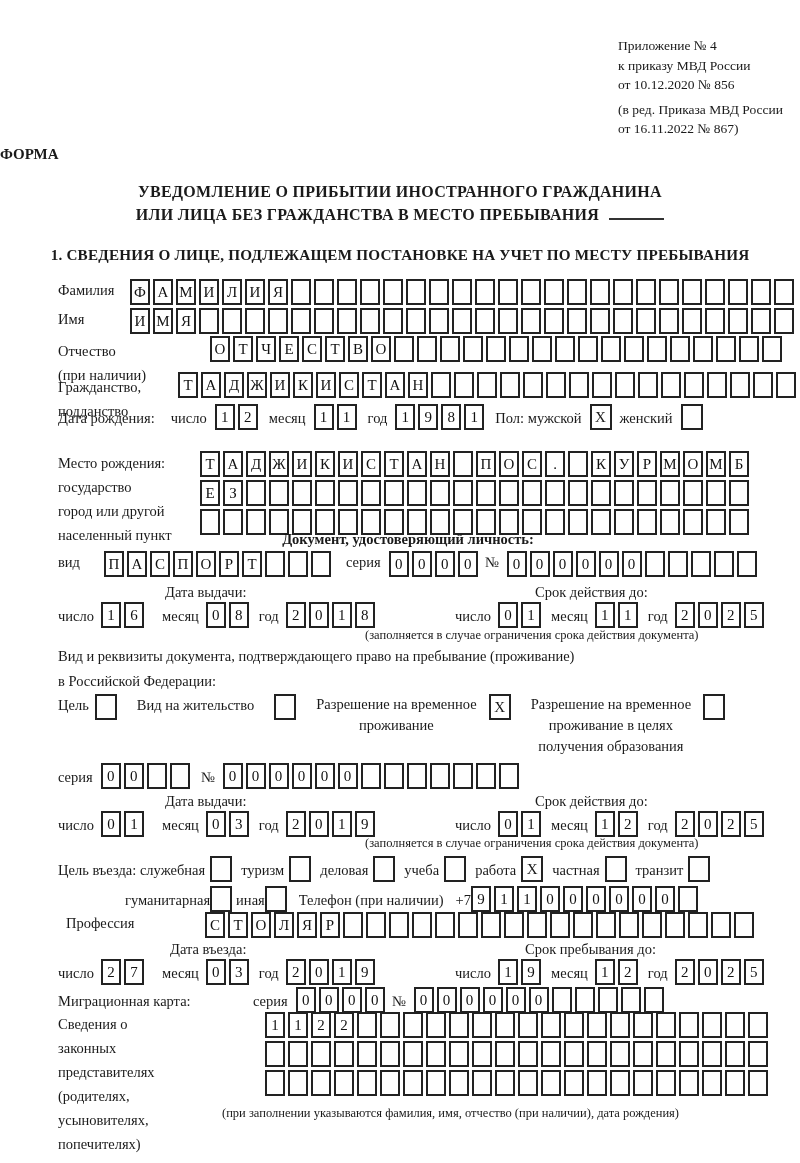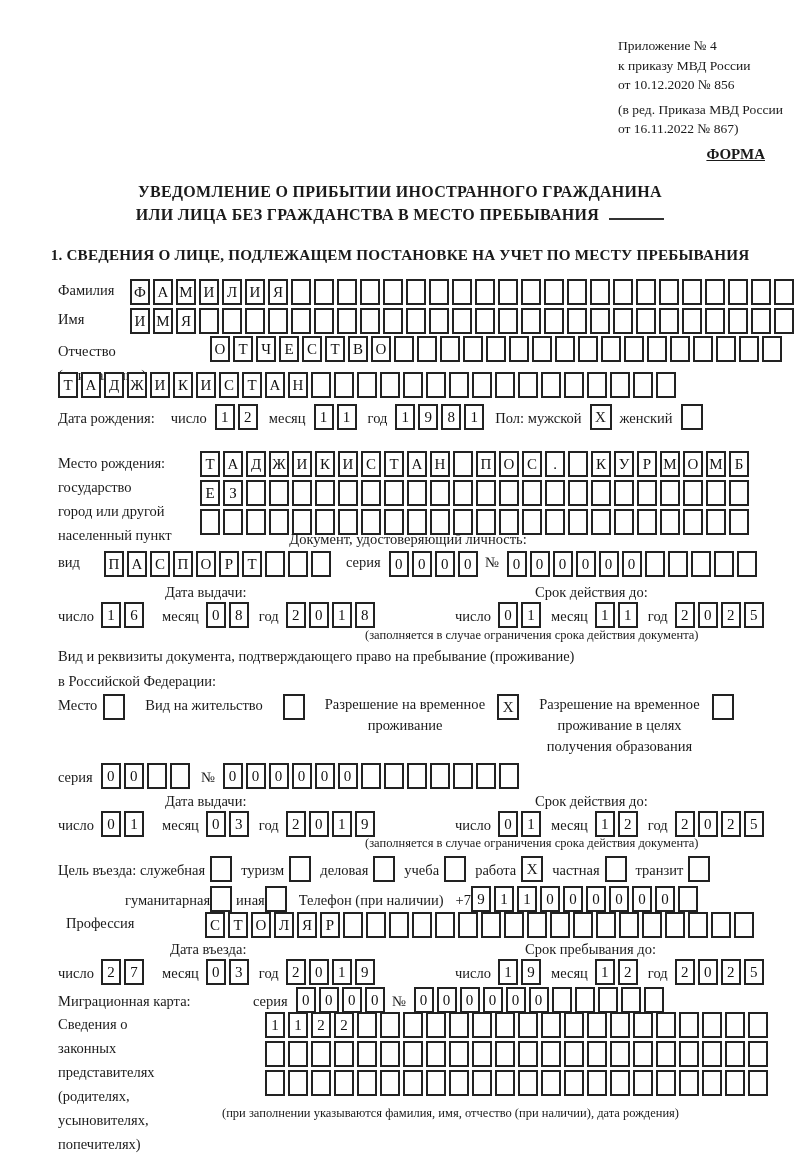--- a/index.html
+++ b/index.html
@@ -24,38 +24,38 @@
     display:inline-block; width:22px; height:26px; border:2px solid #222;
     text-align:center; line-height:22px; font-size:15px; flex:0 0 auto;
     background:#fff;
   }
   .bold { font-weight:bold; }
   .small { font-size:12.5px; }
   .hdr-right { line-height:1.45; font-size:13.5px; }
   .title-line { text-align:center; font-weight:bold; font-size:16px; line-height:23px; letter-spacing:.3px; }
   .blank-line { display:inline-block; width:55px; border-bottom:2px solid #333; height:14px; margin-left:10px; vertical-align:baseline; }
   .sec-head { text-align:center; font-weight:bold; font-size:15.2px; letter-spacing:.2px; }
-  .doc-head { text-align:center; font-weight:normal; font-size:14.5px;padding-left:16px; }
+  .doc-head { text-align:center; font-weight:bold; font-size:14.5px;padding-left:16px; }
   .gap4 { margin-left:4px; } .gap8 { margin-left:8px; } .gap12 { margin-left:12px; }
   .multi { text-align:center; line-height:21px; }
 </style>
 </head>
 <body>
 
 <div class="page">
 
   <div class="abs hdr-right" style="left:618px; top:36px;">
     <div>Приложение № 4</div>
     <div>к приказу МВД России</div>
     <div>от 10.12.2020 № 856</div>
     <div style="margin-top:5px;">(в ред. Приказа МВД России</div>
     <div>от 16.11.2022 № 867)</div>
   </div>
 
-  <div class="abs bold" style="left:0; top:146px; width:765px; text-align:right; font-size:15px;text-decoration:underline;">ФОРМА</div>
+  <div class="abs bold" style="left:0; top:146px; width:765px; font-size:15px;">ФОРМА</div>
 
   <div class="abs title-line" style="left:0; top:180px; width:100%;">УВЕДОМЛЕНИЕ О ПРИБЫТИИ ИНОСТРАННОГО ГРАЖДАНИНА</div>
   <div class="abs title-line" style="left:0; top:203px; width:100%;">
     <span>ИЛИ ЛИЦА БЕЗ ГРАЖДАНСТВА В МЕСТО ПРЕБЫВАНИЯ</span><span class="blank-line"></span>
   </div>
 
   <div class="abs sec-head" style="left:0; top:246px; width:100%;">1. СВЕДЕНИЯ О ЛИЦЕ, ПОДЛЕЖАЩЕМ ПОСТАНОВКЕ НА УЧЕТ ПО МЕСТУ ПРЕБЫВАНИЯ</div>
 
   <div class="row" style="left:58px; top:279px;">
     <div class="lbl" style="width:72px;">Фамилия</div>
@@ -155,20 +155,24 @@
         <span class="cell"></span>
         <span class="cell"></span>
         <span class="cell"></span>
         <span class="cell"></span>
         <span class="cell"></span>
         <span class="cell"></span>
       </div>
   </div>
 
   <div class="row" style="left:58px; top:372px;">
+    <div class="lbl-block" style="width:120px; padding-top:3px;">
+      <div>Гражданство,</div>
+      <div>подданство</div>
+    </div>
     <div class="cells">
         <span class="cell">Т</span>
         <span class="cell">А</span>
         <span class="cell">Д</span>
         <span class="cell">Ж</span>
         <span class="cell">И</span>
         <span class="cell">К</span>
         <span class="cell">И</span>
         <span class="cell">С</span>
         <span class="cell">Т</span>
@@ -388,21 +392,21 @@
         <span class="cell">2</span>
         <span class="cell">5</span>
       </span>
   </div>
   <div class="abs small" style="left:365px; top:628px;">(заполняется в случае ограничения срока действия документа)</div>
 
   <div class="abs" style="left:58px; top:648px;">Вид и реквизиты документа, подтверждающего право на пребывание (проживание)</div>
   <div class="abs" style="left:58px; top:673px;">в Российской Федерации:</div>
 
   <div class="row" style="left:58px; top:694px; gap:12px;">
-    <span class="lbl">Место</span>
+    <span class="lbl">Цель</span>
     <span class="chk" style="margin-left:-6px;"></span>
     <span class="lbl gap8">Вид на жительство</span>
     <span class="chk gap8"></span>
     <span class="multi gap8">
       <span>Разрешение на временное</span><br>
       <span>проживание</span>
     </span>
     <span class="chk">X</span>
     <span class="multi gap8">
       <span>Разрешение на временное</span><br>

